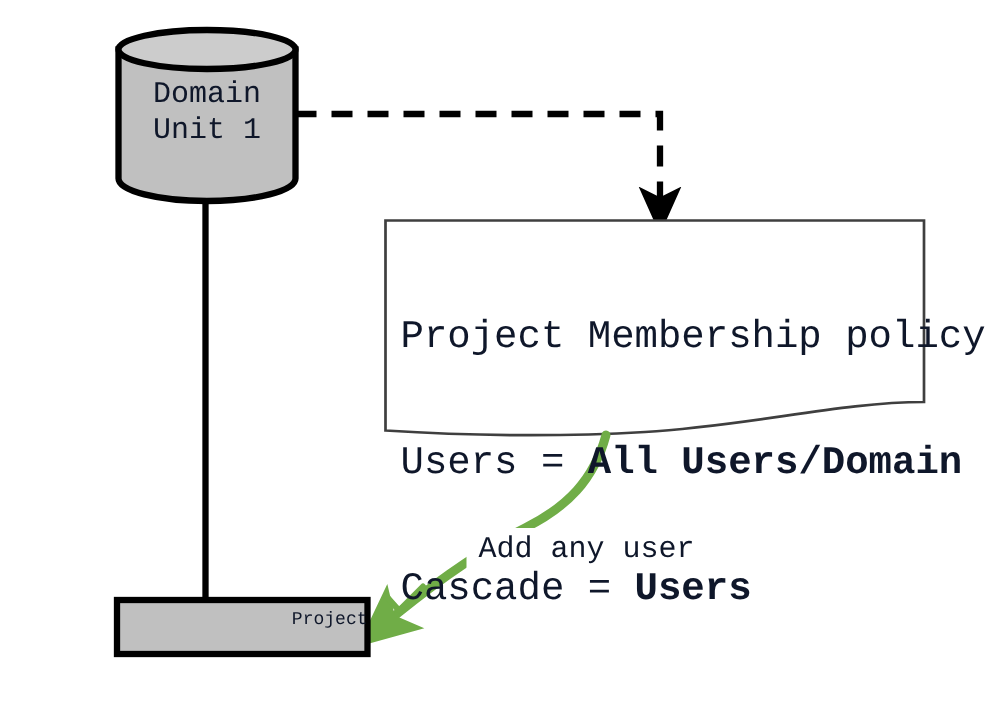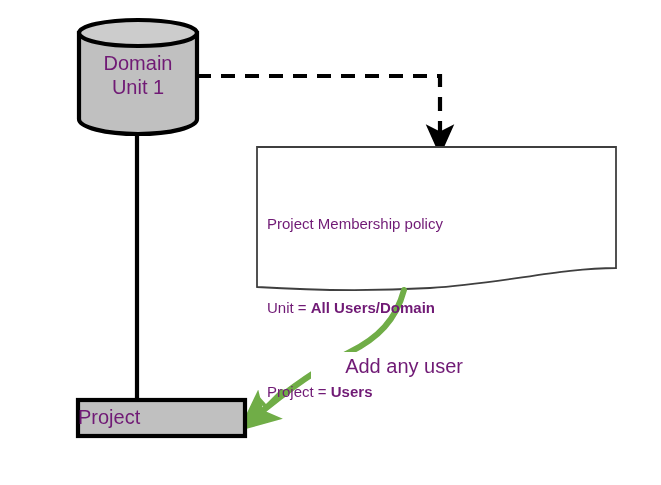--- a/index.html
+++ b/index.html
@@ -19,45 +19,45 @@
   }
   #diagram-svg {
     position: absolute;
     left: 0;
     top: 0;
     width: 661px;
     height: 485px;
   }
   .node-label {
     position: absolute;
-    font-family: Liberation Sans, sans-serif;
-    color: #701a75;
+    font-family: Liberation Mono, monospace;
+    color: #0f172a;
     white-space: pre;
     line-height: 1.18;
     pointer-events: none;
   }
   #cylinder-label {
     left: 79px;
     top: 52px;
     width: 118px;
     text-align: center;
     font-size: 20px;
   }
   #project-label {
     left: 78px;
     top: 406px;
     width: 167px;
-    text-align: left;
-    font-size: 20px;
+    text-align: right;
+    font-size: 12px;
   }
   #policy-text {
     left: 267px;
     top: 154px;
     width: 340px;
-    font-size: 15px;
+    font-size: 26px;
     line-height: 28px;
     text-align: left;
   }
   #policy-text b { font-weight: bold; }
   #edge-label-add-any-user {
     left: 313px;
     top: 355px;
     width: 150px;
     text-align: right;
     font-size: 20px;
@@ -109,21 +109,21 @@
       <rect x="78" y="400" width="167" height="36" fill="#c0c0c0" stroke="#000000" stroke-width="4.2"></rect>
     </g>
 
     <path d="M258,398 L266,407 L282,391" fill="none" stroke="#70ad47" stroke-width="4" stroke-linecap="round" stroke-linejoin="round"></path>
   </svg>
 
   <div class="node-label" id="cylinder-label"><span>Domain</span><br><span>Unit 1</span></div>
 
   <div class="node-label" id="policy-text">
     <div><span>Project Membership policy</span></div>
-    <div><span>Unit = </span><b>All Users/Domain</b></div>
-    <div><span>Project = </span><b>Users</b></div>
+    <div><span>Users = </span><b>All Users/Domain</b></div>
+    <div><span>Cascade = </span><b>Users</b></div>
   </div>
 
   <div class="node-label" id="project-label">Project</div>
 
   <div class="node-label" id="edge-label-add-any-user">Add any user</div>
 
 </div>
 
 </body></html>

